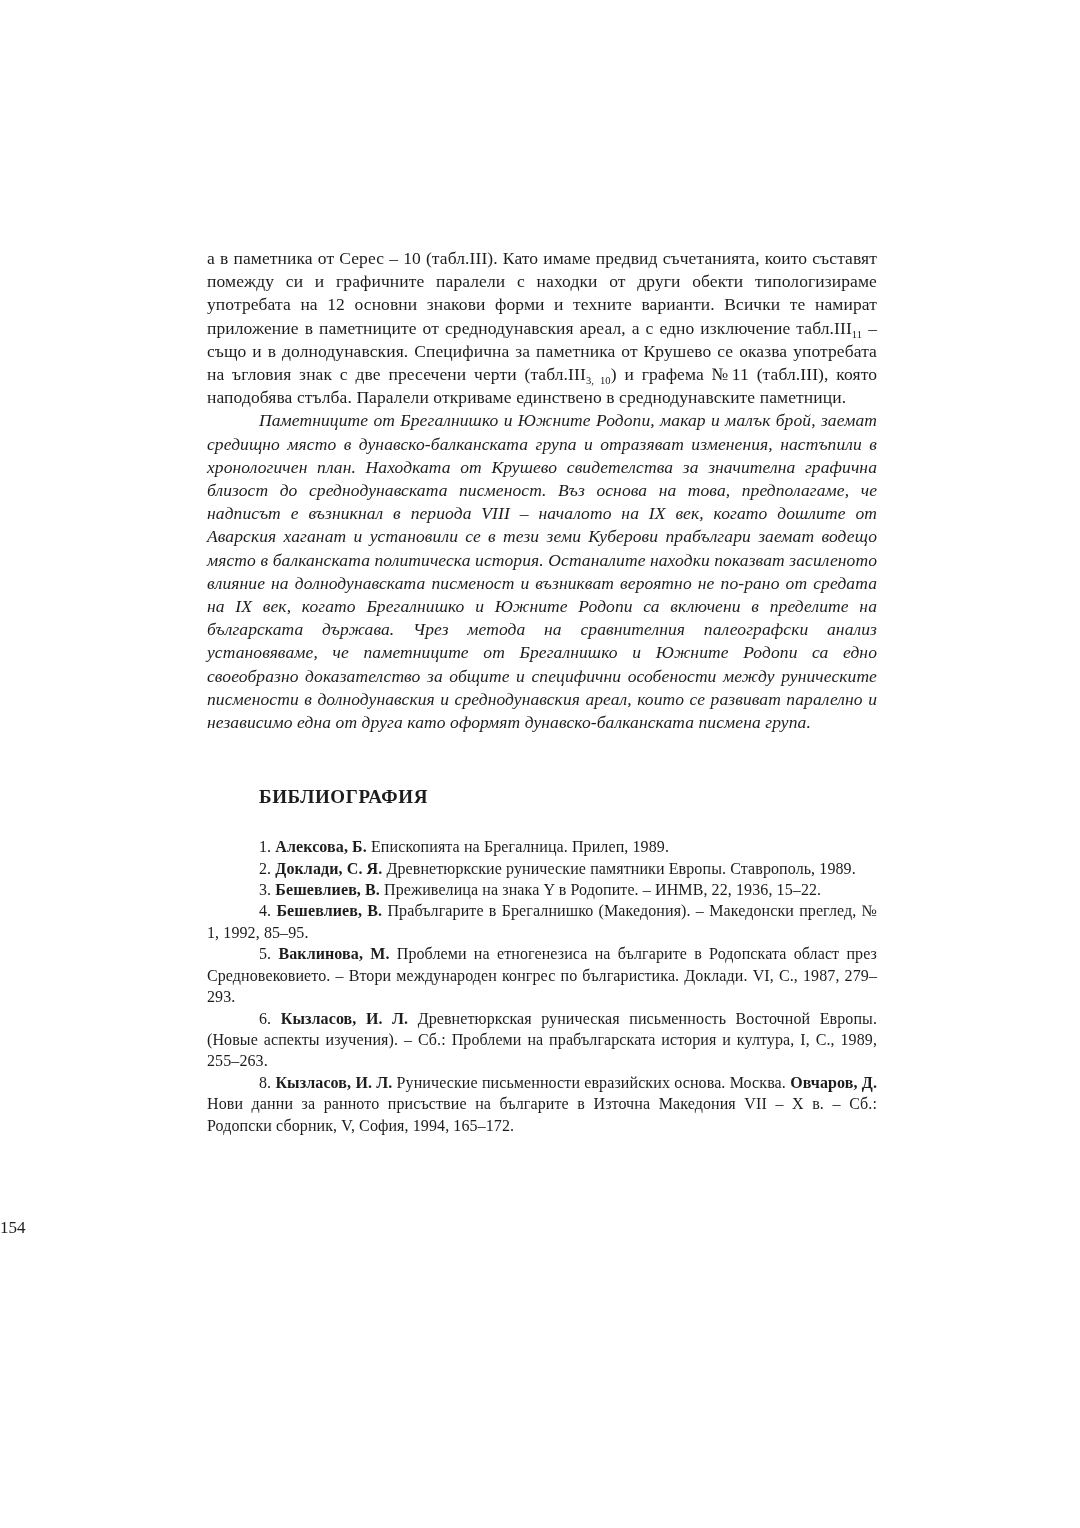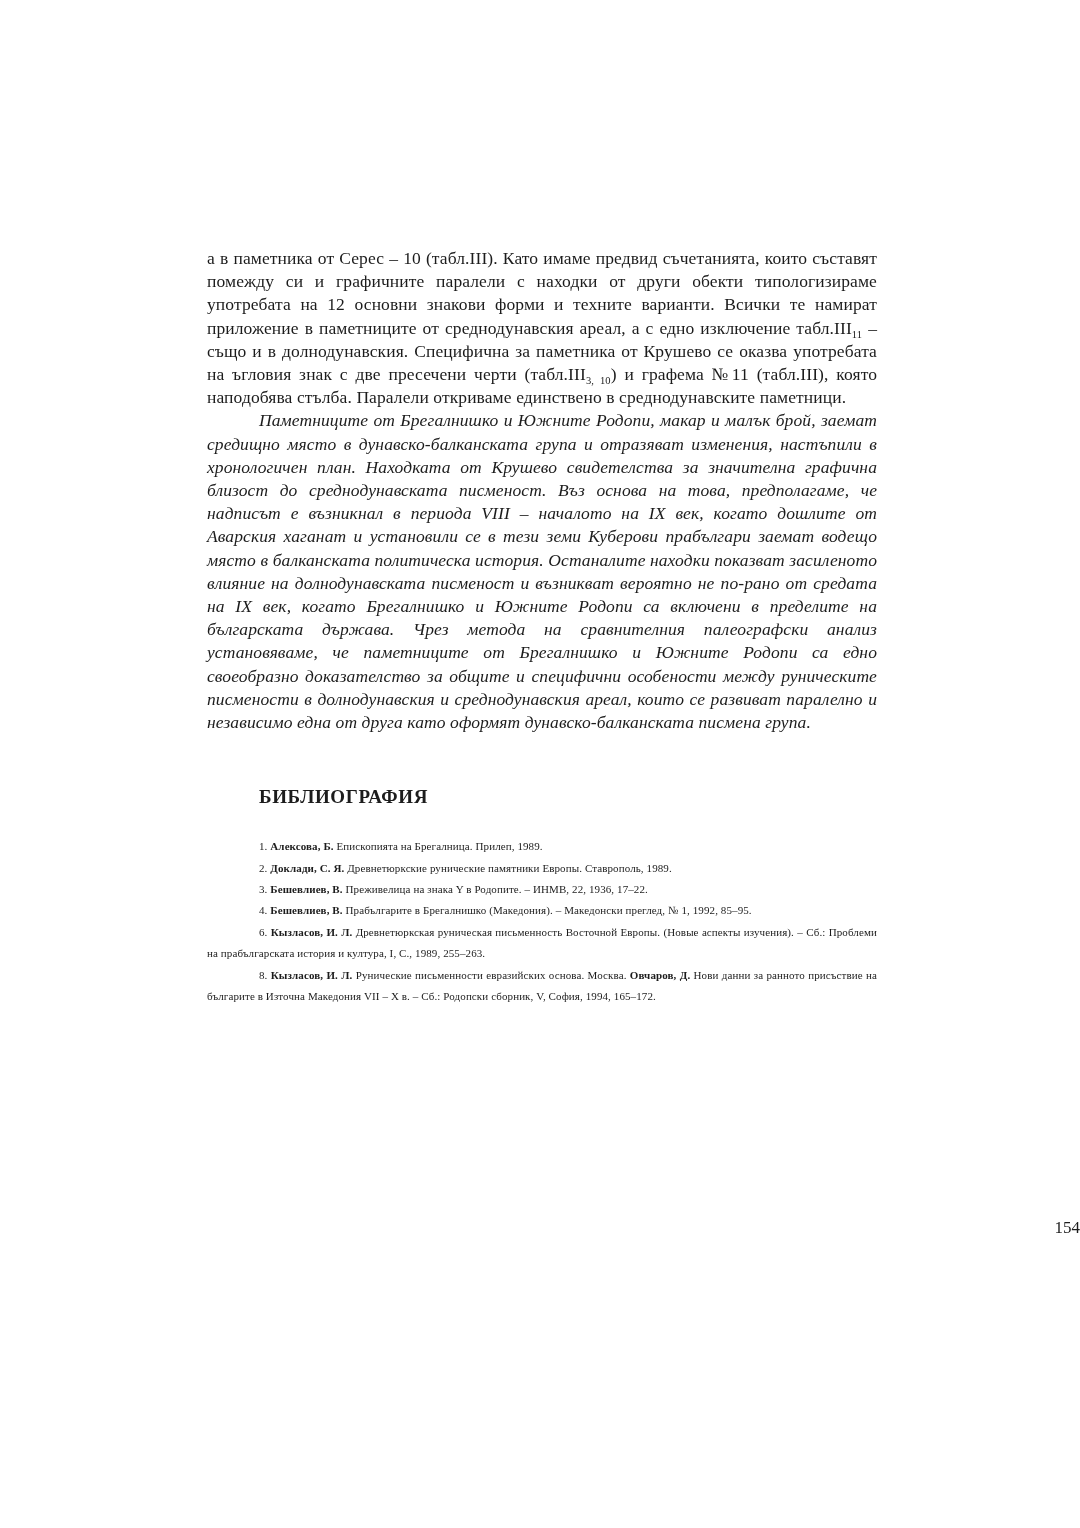--- a/index.html
+++ b/index.html
@@ -39,56 +39,57 @@
     vertical-align: -0.35em;
   }
   .bib-heading {
     margin: 52px 0 28px 52px;
     font-size: 19px;
     font-weight: bold;
     letter-spacing: 0.6px;
   }
   .bib-entry {
     margin: 0;
-    font-size: 11px;
+    font-size: 16px;
     line-height: 21.4px;
     text-align: justify;
     text-indent: 52px;
     letter-spacing: 0.1px;
   }
   .bib-entry b {
     font-weight: bold;
   }
   .page-number {
     position: absolute;
     left: 0;
     top: 1218px;
     width: 1080px;
-    text-align: right;
+    text-align: left;
     font-size: 17px;
   }
 </style>
 </head>
 <body>
 
 <div class="page">
   <div class="text-column">
 
     <div>
         <p class="para"><span>а в паметника от Серес – 10 (табл.III). Като имаме предвид съчетанията, които съставят помежду си и графичните паралели с находки от други обекти типологизираме употребата на 12 основни знакови форми и техните варианти. Всички те намират приложение в паметниците от среднодунавския ареал, а с едно изключение табл.III</span><sub>11</sub><span> – също и в долнодунавския. Специфична за паметника от Крушево се оказва употребата на ъгловия знак с две пресечени черти (табл.III</span><sub>3, 10</sub><span>) и графема №11 (табл.III), която наподобява стълба. Паралели откриваме единствено в среднодунавските паметници.</span></p>
         <p class="para indent"><span>Паметниците от Брегалнишко и Южните Родопи, макар и малък брой, заемат средищно място в дунавско-балканската група и отразяват изменения, настъпили в хронологичен план. Находката от Крушево свидетелства за значителна графична близост до среднодунавската писменост. Въз основа на това, предполагаме, че надписът е възникнал в периода VIII – началото на IX век, когато дошлите от Аварския хаганат и установили се в тези земи Куберови прабългари заемат водещо място в балканската политическа история. Останалите находки показват засиленото влияние на долнодунавската писменост и възникват вероятно не по-рано от средата на IX век, когато Брегалнишко и Южните Родопи са включени в пределите на българската държава. Чрез метода на сравнителния палеографски анализ установяваме, че паметниците от Брегалнишко и Южните Родопи са едно своеобразно доказателство за общите и специфични особености между руническите писмености в долнодунавския и среднодунавския ареал, които се развиват паралелно и независимо една от друга като оформят дунавско-балканската писмена група.</span></p>
       </div>
 
     <h2 class="bib-heading">БИБЛИОГРАФИЯ</h2>
 
     <div>
         <p class="bib-entry"><span>1. </span><b>Алексова, Б.</b><span> Епископията на Брегалница. Прилеп, 1989.</span></p>
         <p class="bib-entry"><span>2. </span><b>Доклади, С. Я.</b><span> Древнетюркские рунические памятники Европы. Ставрополь, 1989.</span></p>
-        <p class="bib-entry"><span>3. </span><b>Бешевлиев, В.</b><span> Преживелица на знака Y в Родопите. – ИНМВ, 22, 1936, 17–22.</span></p>
+        <p class="bib-entry"><span>3. </span><b>Бешевлиев, В.</b><span> Преживелица на знака Y в Родопите. – ИНМВ, 22, 1936, 15–22.</span></p>
         <p class="bib-entry"><span>4. </span><b>Бешевлиев, В.</b><span> Прабългарите в Брегалнишко (Македония). – Македонски преглед, № 1, 1992, 85–95.</span></p>
+        <p class="bib-entry"><span>5. </span><b>Ваклинова, М.</b><span> Проблеми на етногенезиса на българите в Родопската област през Средновековието. – Втори международен конгрес по българистика. Доклади. VI, С., 1987, 279–293.</span></p>
         <p class="bib-entry"><span>6. </span><b>Кызласов, И. Л.</b><span> Древнетюркская руническая письменность Восточной Европы. (Новые аспекты изучения). – Сб.: Проблеми на прабългарската история и култура, I, С., 1989, 255–263.</span></p>
         <p class="bib-entry"><span>8. </span><b>Кызласов, И. Л.</b><span> Рунические письменности евразийских основа. Москва. </span><b>Овчаров, Д.</b><span> Нови данни за ранното присъствие на българите в Източна Македония VII – X в. – Сб.: Родопски сборник, V, София, 1994, 165–172.</span></p>
       </div>
 
   </div>
 
   <div class="page-number">154</div>
 </div>
 
 </body></html>

